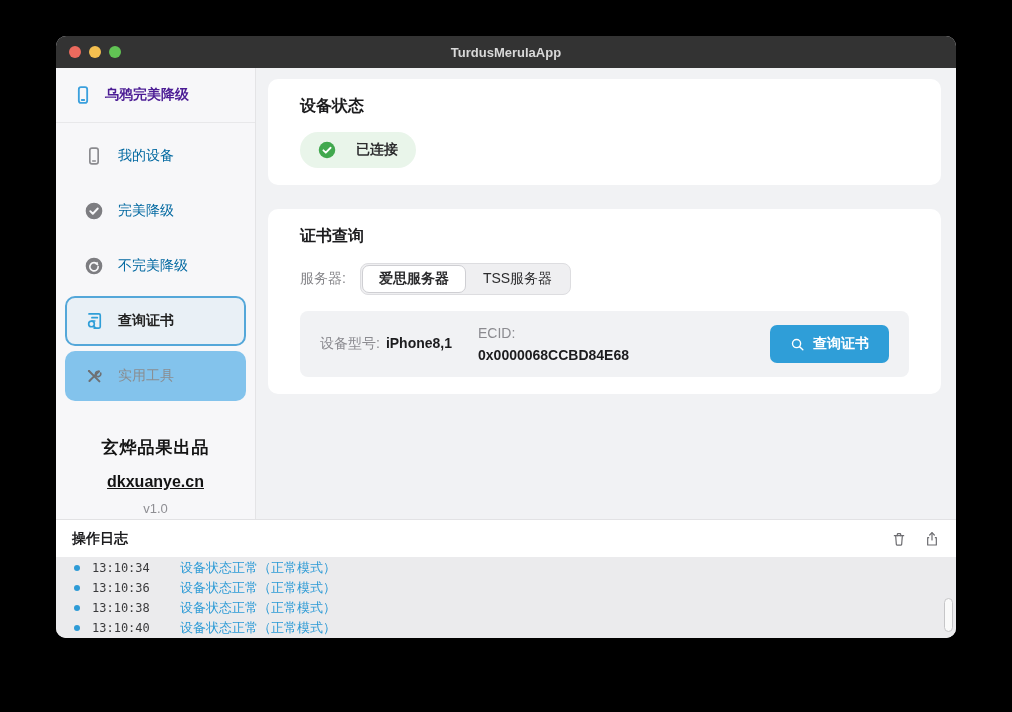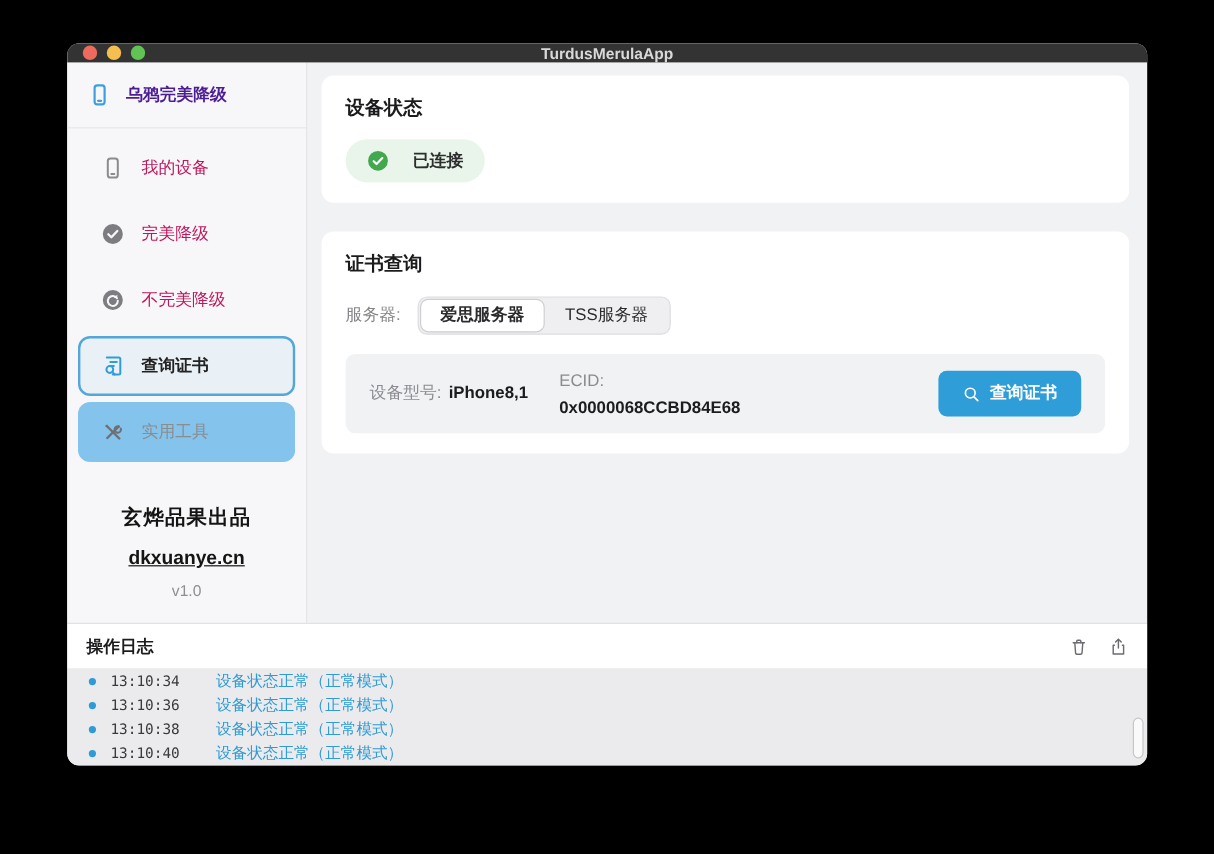--- a/index.html
+++ b/index.html
@@ -2,51 +2,51 @@
 <html><head>
 <meta charset="utf-8">
 <style>
   * { margin:0; padding:0; box-sizing:border-box; }
   html,body { width:1012px; height:712px; background:#000; font-family:"Liberation Sans","DejaVu Sans",sans-serif; overflow:hidden; }
 
   .window { position:absolute; left:56px; top:36px; width:900px; height:602px;
             border-radius:10px; overflow:hidden; background:#f1f2f4; display:flex; flex-direction:column; }
 
   
-  .titlebar { height:16px; background:#333333; display:flex; align-items:center; position:relative; flex:0 0 auto; }
+  .titlebar { height:32px; background:#333333; display:flex; align-items:center; position:relative; flex:0 0 auto; }
   .lights { display:flex; gap:8px; margin-left:13px; }
   .light { width:12px; height:12px; border-radius:50%; }
   .light.red{ background:#ec6a5e; } .light.yellow{ background:#f4bf4f; } .light.green{ background:#61c354; }
   .win-title { position:absolute; left:0; right:0; text-align:center; color:#d9d9d9; font-size:13px; font-weight:bold; }
 
   
   .body-row { flex:1 1 auto; display:flex; min-height:0; }
 
   
   .sidebar { width:200px; flex:0 0 200px; background:#f7f7f9; border-right:1px solid #e4e4e6; display:flex; flex-direction:column; }
   .side-header { height:55px; display:flex; align-items:center; gap:12px; padding-left:17px; border-bottom:1px solid #e8e8ea; }
   .side-header .app-title { font-size:14px; font-weight:bold; color:#4c1d95; }
   .nav { padding-top:8px; }
   .nav-item { height:50px; margin:0 9px 5px 9px; display:flex; align-items:center; gap:14px;
               padding-left:17px; border:2px solid transparent; border-radius:10px; cursor:default; }
-  .nav-item .lbl { font-size:14px; color:#be185d; }
+  .nav-item .lbl { font-size:14px; color:#0369a1; }
   .nav-item.selected { background:#e9f0f6; border-color:#54a7d9; }
   .nav-item.selected .lbl { color:#222; font-weight:bold; }
   .nav-item.highlight { background:#83c3ec; }
   .nav-item.highlight .lbl { color:#8a8d90; }
   .icon20 { width:20px; height:20px; flex:0 0 20px; }
 
   .side-footer { margin-top:30px; text-align:center; }
   .brand { font-size:17px; font-weight:bold; color:#141414; letter-spacing:1px; }
   .site { display:inline-block; margin-top:14px; font-size:16px; font-weight:bold; color:#141414; text-decoration:underline; cursor:pointer; }
   .version { margin-top:10px; font-size:13px; color:#8e8e93; }
 
   
   .main { flex:1 1 auto; padding:11px 15px 0 12px; overflow:hidden; }
-  .card { background:#fff; border-radius:10px; padding:17px 20px; }
+  .card { background:#fff; border-radius:10px; padding:17px 32px; }
   .card + .card { margin-top:24px; }
   .card-title { font-size:16px; font-weight:bold; color:#1b1b1d; }
 
   .badges { display:flex; gap:18px; margin-top:15px; }
   .badge { height:36px; border-radius:18px; display:flex; align-items:center; gap:20px; padding:0 18px; font-size:14px; font-weight:bold; color:#2d2d2f; }
   .badge.green { background:#e9f5ea; }
   .badge.blue { background:#dfeefb; }
   .dotc { width:18px; height:18px; }
 
   .server-row { display:flex; align-items:center; margin-top:16px; }

